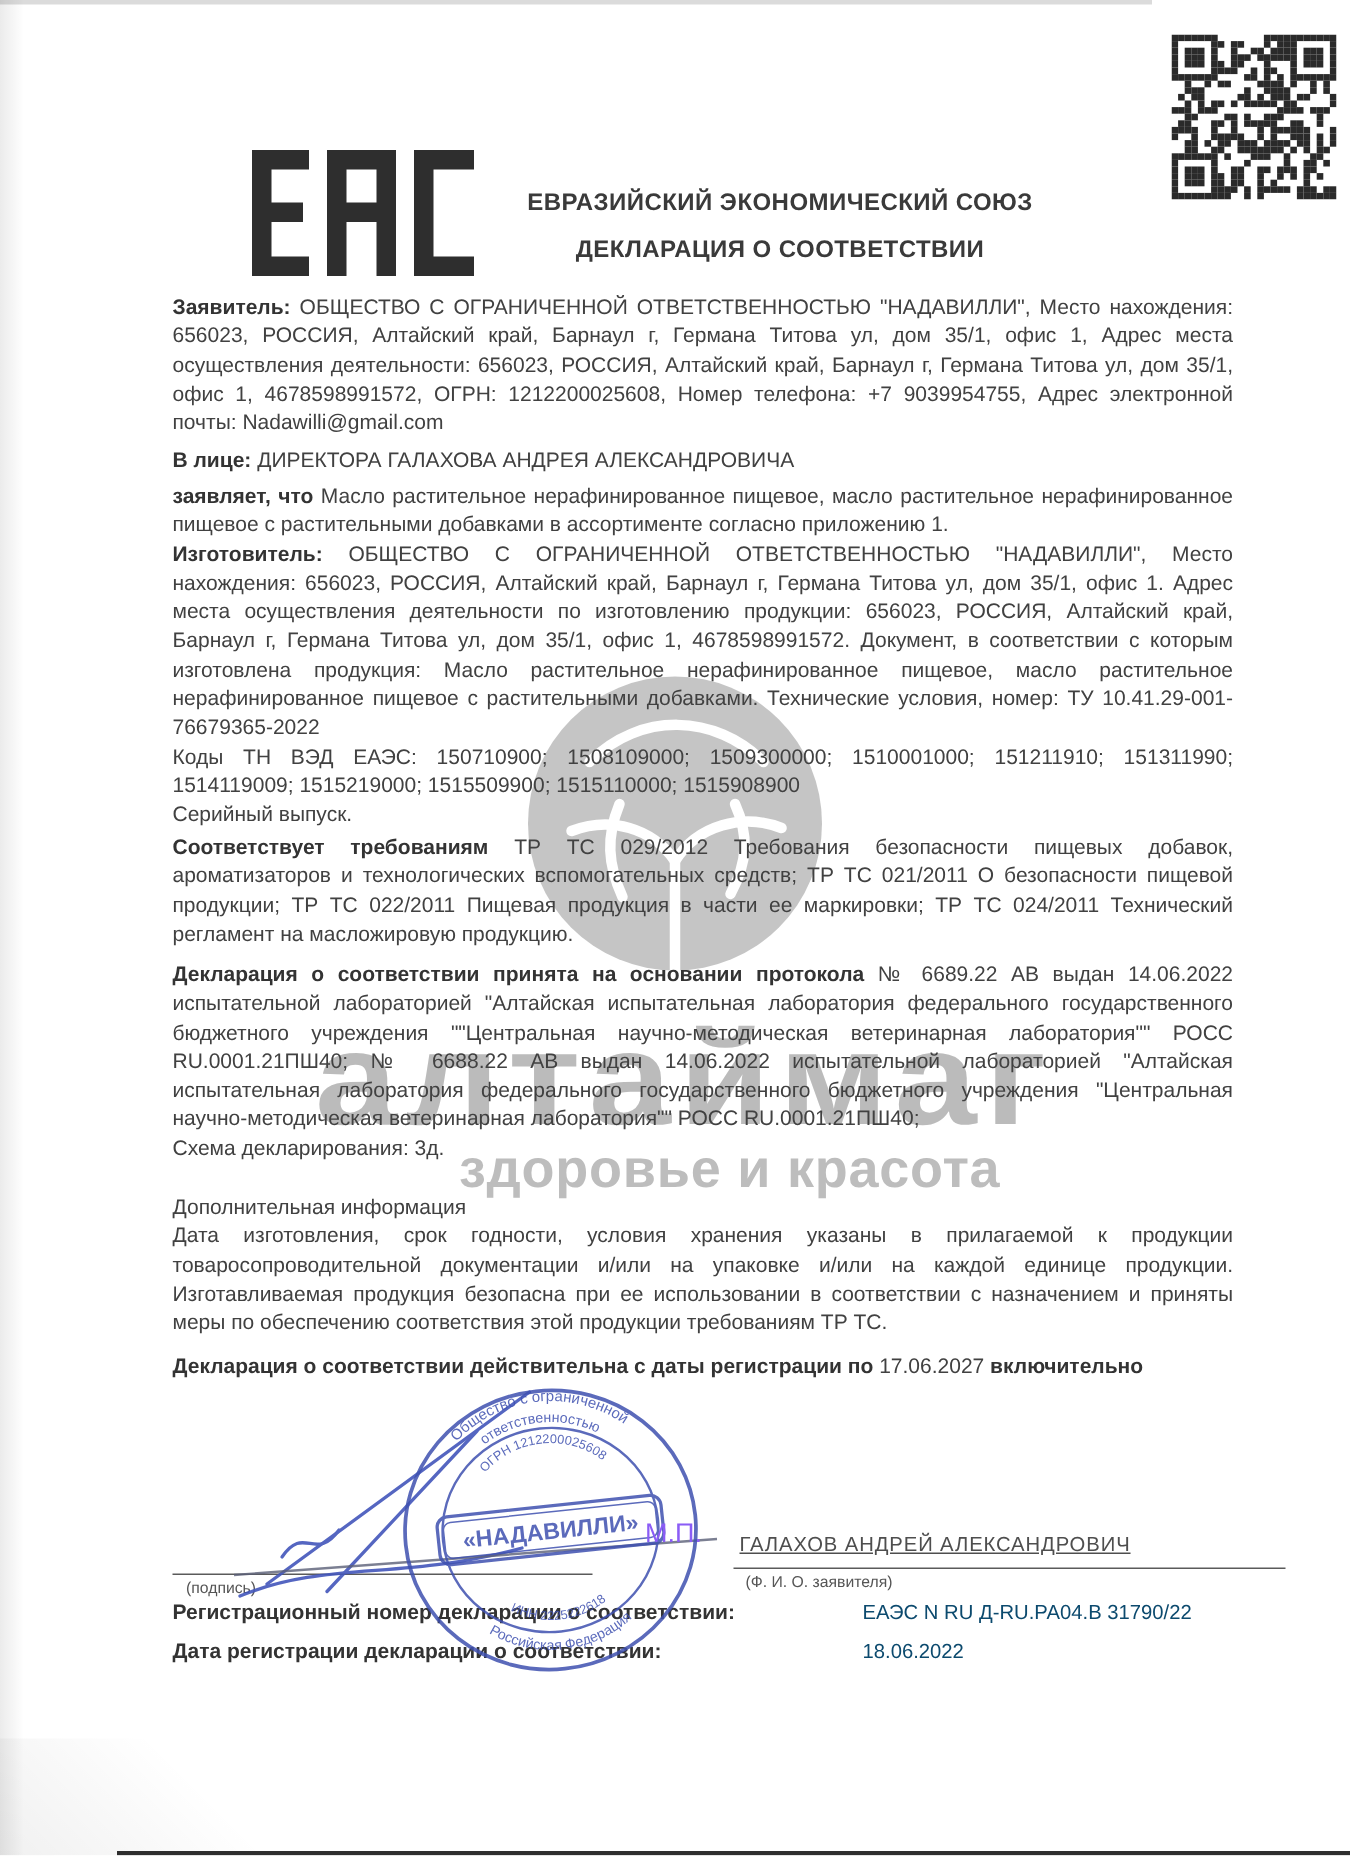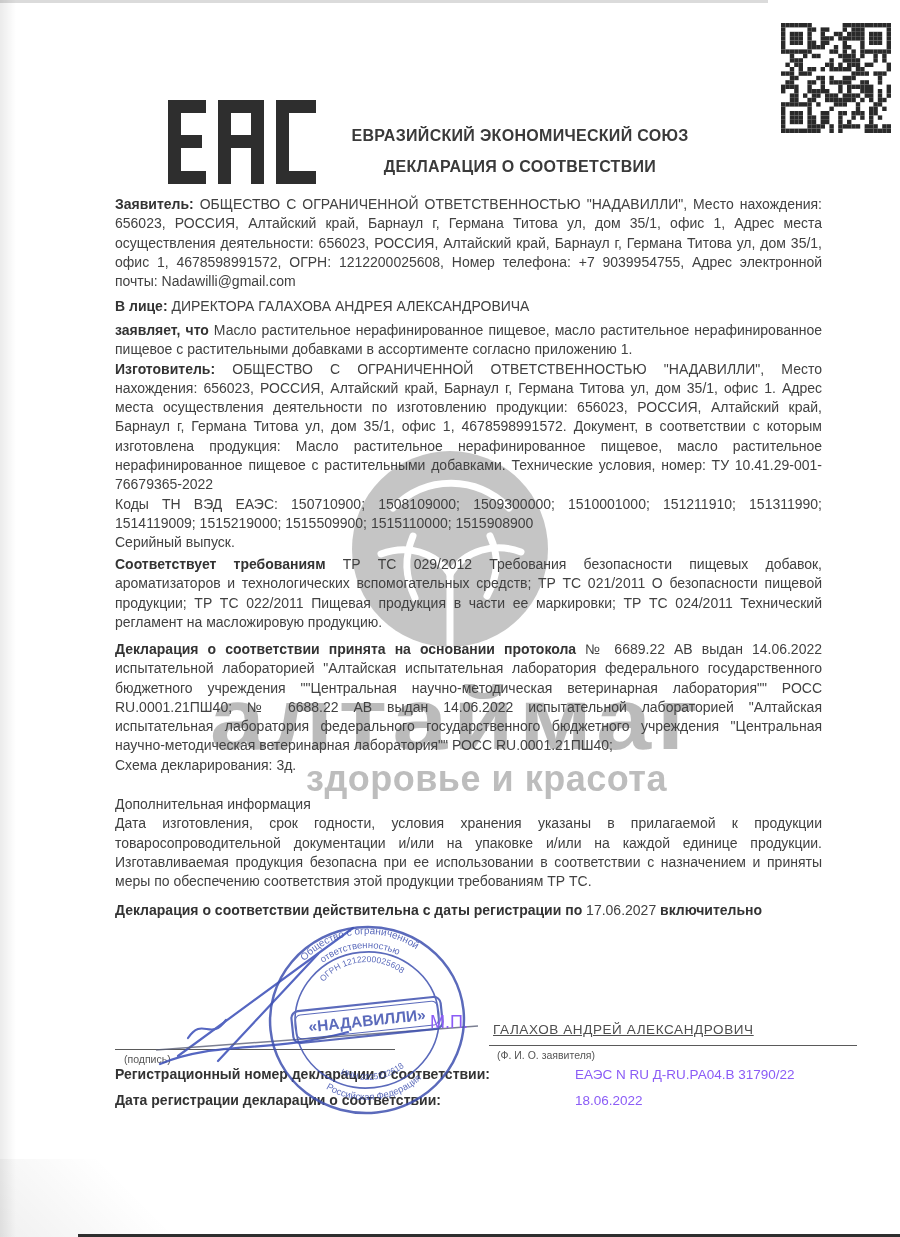--- a/index.html
+++ b/index.html
@@ -30,21 +30,21 @@
 
   .sig-name{position:absolute;left:493px;top:1022px;font-size:13.5px;letter-spacing:.6px;color:#4e4e4e;z-index:2;text-decoration:underline;}
   .line-sign{position:absolute;left:115px;top:1049px;width:280px;border-top:1.5px solid #5a5a5a;z-index:2;}
   .line-fio{position:absolute;left:489px;top:1045px;width:368px;border-top:1.5px solid #5a5a5a;z-index:2;}
   .cap{position:absolute;font-size:10.5px;color:#555;z-index:2;text-align:center;}
   .cap-sign{left:124px;top:1053px;}
   .cap-fio{left:497px;top:1049px;}
   .mp{position:absolute;left:430px;top:1012px;font-size:18px;color:#8b5cf6;z-index:4;}
 
   .reg-label{position:absolute;left:115px;font-weight:bold;font-size:14px;color:#333;z-index:2;}
-  .reg-value{position:absolute;left:575px;font-size:13.5px;color:#8b5cf6;z-index:2;}
+  .reg-value{position:absolute;left:575px;font-size:13.5px;color:#0c4a6e;z-index:2;}
 
   .eac{position:absolute;left:168px;top:100px;z-index:2;}
   .qr{position:absolute;left:781px;top:23px;z-index:2;}
   .wm-logo{position:absolute;left:347px;top:446px;z-index:1;opacity:.55;}
   .sig-svg{position:absolute;left:148px;top:916px;z-index:3;}
   .stamp{position:absolute;left:262px;top:920px;z-index:3;transform:rotate(-6deg);opacity:.85;}
 </style>
 </head>
 <body>
 

